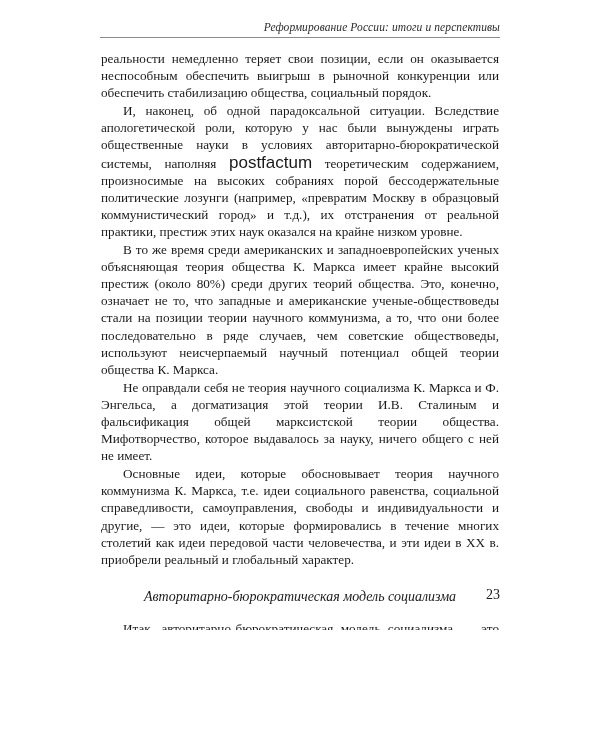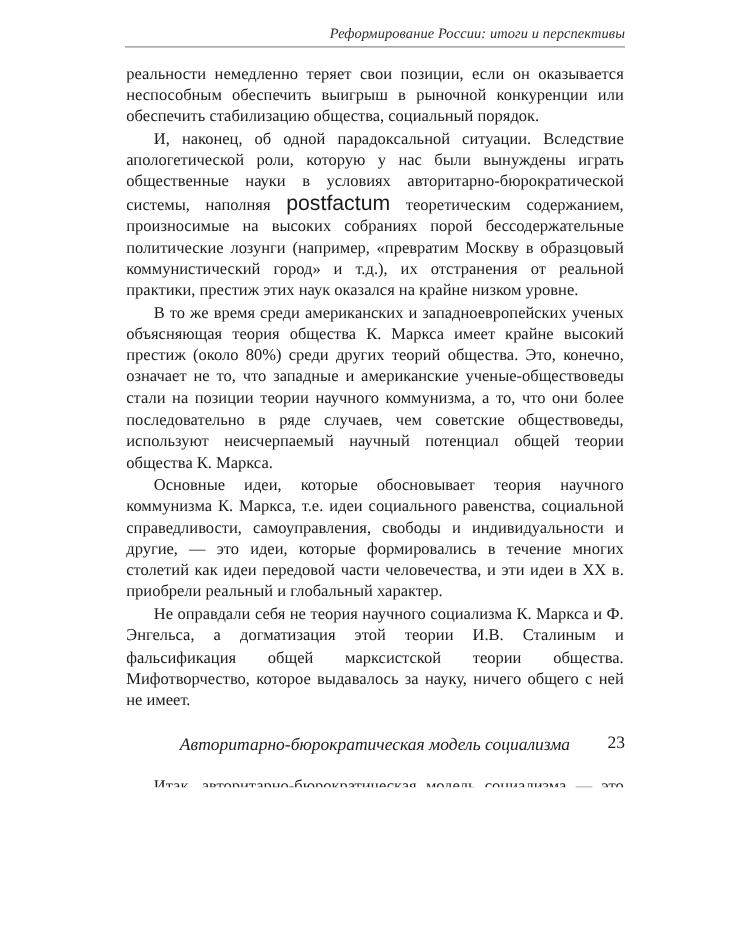--- a/index.html
+++ b/index.html
@@ -119,23 +119,23 @@
   </div>
 
   <div class="text-column">
 
     <p class="para no-indent">реальности немедленно теряет свои позиции, если он оказывается неспособным обеспечить выигрыш в рыночной конкуренции или обеспечить стабилизацию общества, социальный порядок.</p>
 
     <p class="para"><span>И, наконец, об одной парадоксальной ситуации. Вследствие апологетической роли, которую у нас были вынуждены играть общественные науки в условиях авторитарно-бюрократической системы, наполняя </span><span class="latin-term">postfactum</span><span> теоретическим содержанием, произносимые на высоких собраниях порой бессодержательные политические лозунги (например, «превратим Москву в образцовый коммунистический город» и т.д.), их отстранения от реальной практики, престиж этих наук оказался на крайне низком уровне.</span></p>
 
     <p class="para">В то же время среди американских и западноевропейских ученых объясняющая теория общества К. Маркса имеет крайне высокий престиж (около 80%) среди других теорий общества. Это, конечно, означает не то, что западные и американские ученые-обществоведы стали на позиции теории научного коммунизма, а то, что они более последовательно в ряде случаев, чем советские обществоведы, используют неисчерпаемый научный потенциал общей теории общества К. Маркса.</p>
 
+    <p class="para">Не оправдали себя не теория научного социализма К. Маркса и Ф. Энгельса, а догматизация этой теории И.В. Сталиным и фальсификация общей марксистской теории общества. Мифотворчество, которое выдавалось за науку, ничего общего с ней не имеет.</p>
+
     <p class="para">Основные идеи, которые обосновывает теория научного коммунизма К. Маркса, т.е. идеи социального равенства, социальной справедливости, самоуправления, свободы и индивидуальности и другие, — это идеи, которые формировались в течение многих столетий как идеи передовой части человечества, и эти идеи в XX в. приобрели реальный и глобальный характер.</p>
-
-    <p class="para">Не оправдали себя не теория научного социализма К. Маркса и Ф. Энгельса, а догматизация этой теории И.В. Сталиным и фальсификация общей марксистской теории общества. Мифотворчество, которое выдавалось за науку, ничего общего с ней не имеет.</p>
 
     <h2 class="section-heading">Авторитарно-бюрократическая модель социализма</h2>
 
     <p class="para">Итак, авторитарно-бюрократическая модель социализма — это реальность. И задача социологии заключается не в том, чтобы списать все ее недостатки на характер И.В. Сталина или его шизофрению, а выявить ее корни, ее генезис в теории и практике. Иначе все может кончиться критикой и разоблачением И.В. Сталина, Н.С. Хрущева, Л.И. Брежнева, а система будет продолжать функционировать и воспроизводить то, что по своей природе чуждо социализму. И, в первую очередь, речь здесь должна идти о пороках</p>
 
   </div>
 
   <div class="folio">
     <span class="folio-number">23</span>
   </div>

